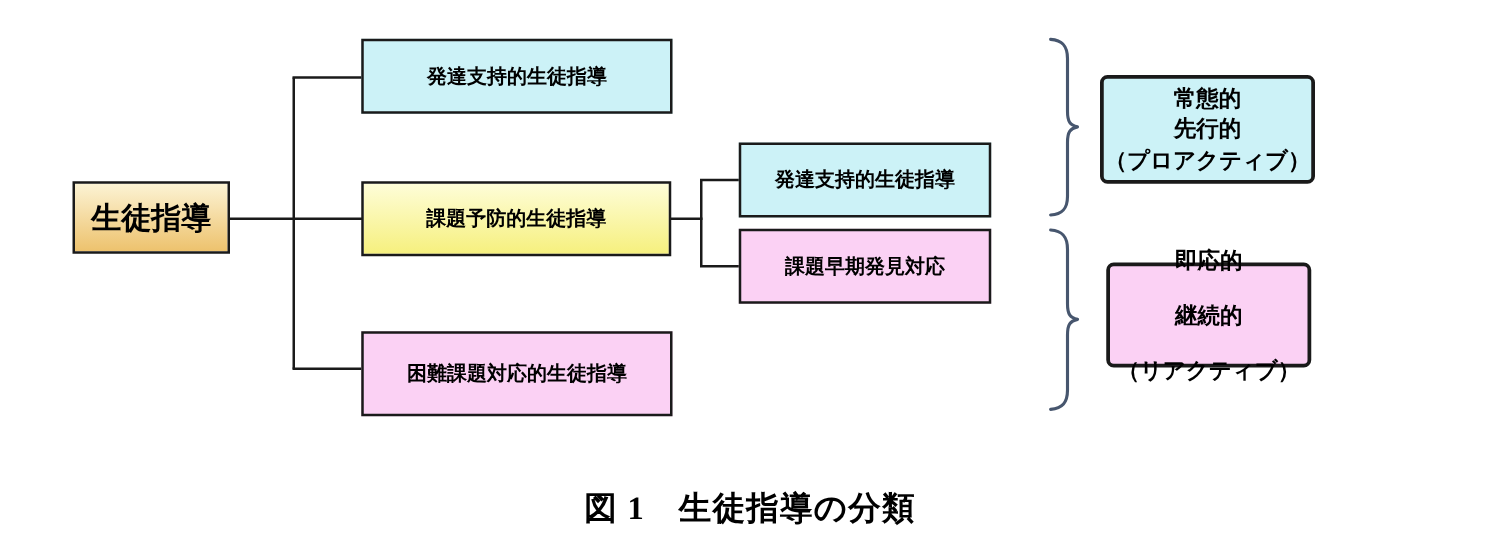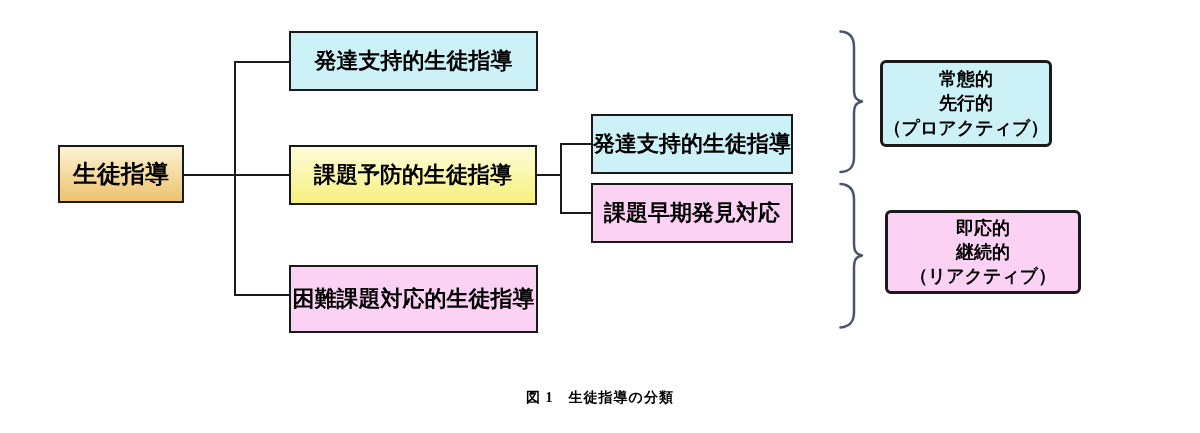--- a/index.html
+++ b/index.html
@@ -23,42 +23,42 @@
   .box {
     position: absolute;
     box-sizing: border-box;
     display: flex;
     align-items: center;
     justify-content: center;
     border: 2.5px solid #1a1a1a;
     font-weight: bold;
     color: #000000;
     text-align: center;
-    font-size: 22px;
+    font-size: 16px;
   }
   .fill-cyan   { background: #ccf2f7; }
   .fill-pink   { background: #fbd1f4; }
   .fill-yellow { background: linear-gradient(180deg, #fefdd8 0%, #f6f07e 100%); }
   .fill-orange { background: linear-gradient(180deg, #fcf3d4 0%, #edc26d 100%); }
   .rounded {
     border-radius: 6px;
     border-width: 3px;
     flex-direction: column;
     line-height: 1.35;
     font-size: 18px;
   }
   .root-box { font-size: 24px; }
   .caption {
     position: absolute;
     left: 0;
     top: 389px;
     width: 1200px;
     text-align: center;
     font-family: "Liberation Serif", "DejaVu Serif", serif;
-    font-size: 14px;
+    font-size: 26px;
     font-weight: 600;
     color: #000000;
     letter-spacing: 1px;
   }
   .connector { stroke: #1a1a1a; stroke-width: 2; }
   .brace { stroke: #47566e; stroke-width: 2.5; fill: none; stroke-linecap: round; stroke-linejoin: round; }
 </style>
 </head>
 <body>
 
@@ -100,21 +100,21 @@
   <div class="box fill-pink" style="left:591px; top:183px; width:202px; height:60px;">
     <span>課題早期発見対応</span>
   </div>
 
   <div class="box fill-cyan rounded" style="left:880px; top:60px; width:172px; height:87px;">
     <span>常態的</span>
     <span>先行的</span>
     <span>（プロアクティブ）</span>
   </div>
 
-  <div class="box fill-pink rounded" style="left:885px; top:210px; width:196px; height:84px;">
+  <div class="box fill-pink rounded" style="left:885px; top:210px; width:164px; height:84px;gap:20px;">
     <span>即応的</span>
     <span>継続的</span>
     <span>（リアクティブ）</span>
   </div>
 
   <div class="caption">図 1　生徒指導の分類</div>
 
 </div>
 
 </body></html>

